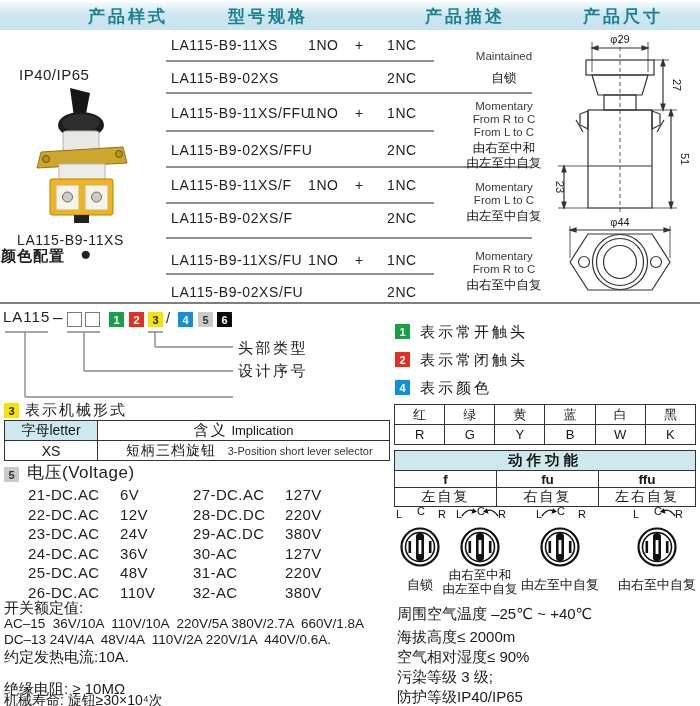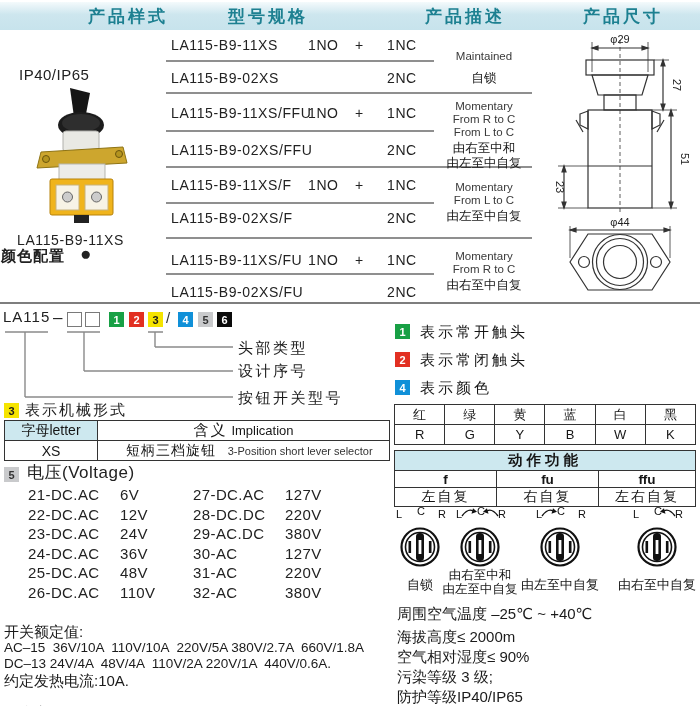--- a/index.html
+++ b/index.html
@@ -10,21 +10,21 @@
   .band{position:absolute;left:0;top:2px;width:700px;height:28px;
         background:linear-gradient(180deg,#f4fafc 0%,#cde6ee 45%,#c7e3ec 100%);}
   .hcol{position:absolute;top:5px;font-size:17px;font-weight:bold;color:#1d8091;letter-spacing:3px;white-space:nowrap;}
   
   .mrow{position:absolute;left:166px;width:290px;height:16px;font-size:14px;color:#222;letter-spacing:.6px;}
   .mrow .mm{position:absolute;left:5px;white-space:nowrap;}
   .mrow .mno{position:absolute;left:142px;}
   .mrow .mplus{position:absolute;left:189px;}
   .mrow .mnc{position:absolute;left:221px;}
   .sep{position:absolute;background:#8f8f8f;height:2px;}
-  .desc{position:absolute;left:430px;width:108px;text-align:center;}
+  .desc{position:absolute;left:450px;width:108px;text-align:center;}
   .desc .en{font-size:11.5px;color:#3a3a3a;white-space:pre-line;line-height:13px;}
   .desc .zh{font-size:12.5px;color:#161616;white-space:pre-line;line-height:14.5px;margin-top:2px;}
   .divider{position:absolute;left:0;top:302px;width:700px;height:2px;background:#7e7e7e;}
   
   .sq{position:absolute;width:15px;height:15px;font-size:11px;font-weight:bold;
       display:flex;align-items:center;justify-content:center;box-sizing:border-box;}
   .sq-box{background:#fff;border:1.6px solid #7a7a7a;}
   .sq-green{background:#18a045;color:#fff;}
   .sq-red{background:#e23022;color:#fff;}
   .sq-yellow{background:#f5e400;color:#1a1a1a;}
@@ -47,21 +47,21 @@
   .atable .mean{height:18px;font-size:14px;letter-spacing:2px;}
   .mtable{position:absolute;left:4px;top:420px;width:386px;font-size:14px;color:#161616;}
   .mtable td{border:1.4px solid #333;padding:0;height:19px;text-align:center;}
   .mtable .hl{background:#cde8ef;width:92px;}
   .mtable .en-small{font-size:11px;color:#333;}
   
   .vrow{height:19.5px;font-size:15px;letter-spacing:.4px;white-space:nowrap;}
   .vc{display:inline-block;width:92px;}
   .vv{display:inline-block;width:73px;}
   .vc2{display:inline-block;width:92px;}
-  .tline{position:absolute;left:4px;white-space:pre;color:#1b1b1b;margin-top:24px;}
+  .tline{position:absolute;left:4px;white-space:pre;color:#1b1b1b;}
   .eline{position:absolute;left:397px;white-space:pre;color:#1b1b1b;font-size:15px;}
   
   .kcap{position:absolute;text-align:center;font-size:13px;color:#161616;line-height:13.5px;white-space:nowrap;}
 </style>
 </head>
 <body>
 
 <div class="page">
 
   <div class="band"></div>
@@ -238,21 +238,20 @@
   <span class="sq sq-gray" style="left:198px;top:312px">5</span>
   <span class="sq sq-black" style="left:217px;top:312px">6</span>
 
   <svg class="abs" style="left:0;top:300px" width="400" height="110" viewBox="0 0 400 110" stroke="#8a8a8a" stroke-width="1.4" fill="none">
     <path d="M5,32 H48 M25,32 V97 M25,97 H233"></path>
     <path d="M67,32 H100 M84,32 V71 M84,71 H233"></path>
     <path d="M148,32 H163 M155,32 V47 M155,47 H233"></path>
   </svg>
   <span class="callout" style="top:339px">头部类型</span>
   <span class="callout" style="top:362px">设计序号</span>
-  <span class="callout" style="top:389px">按钮开关型号</span>
 
   <span class="leg-sq sq-green" style="top:324px">1</span>
   <span class="leg-tx" style="top:323px">表示常开触头</span>
   <span class="leg-sq sq-red" style="top:352px">2</span>
   <span class="leg-tx" style="top:351px">表示常闭触头</span>
   <span class="leg-sq sq-blue" style="top:380px">4</span>
   <span class="leg-tx" style="top:379px">表示颜色</span>
 
   <table class="ctable">
     <tbody>

